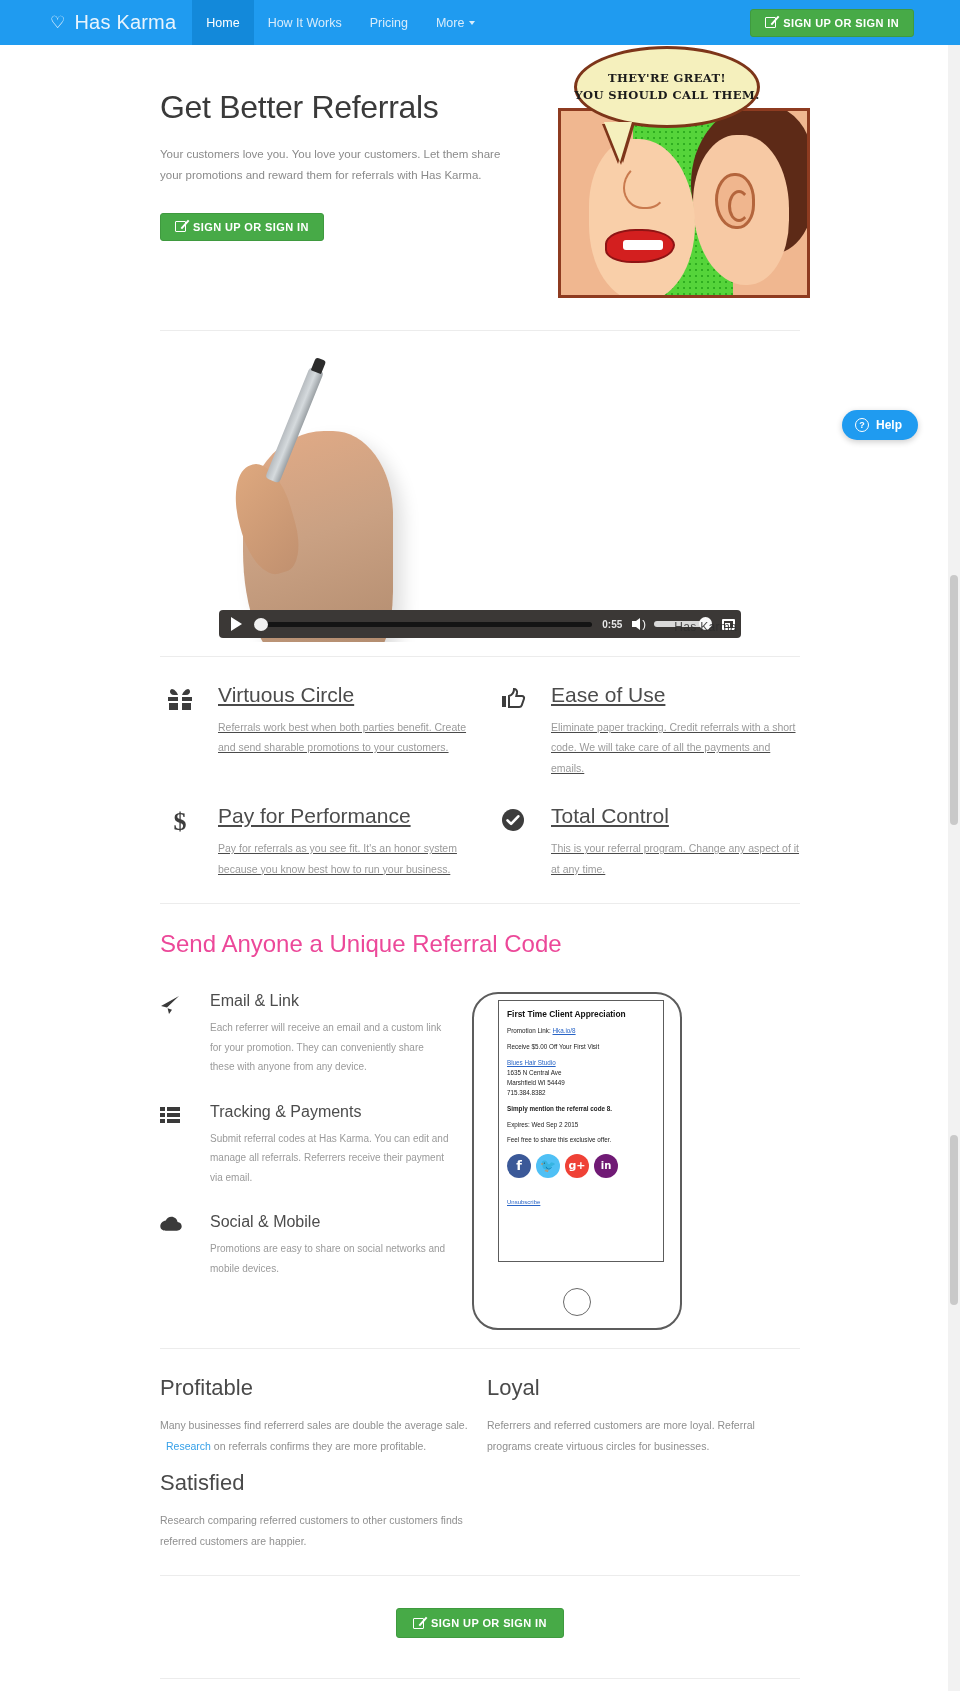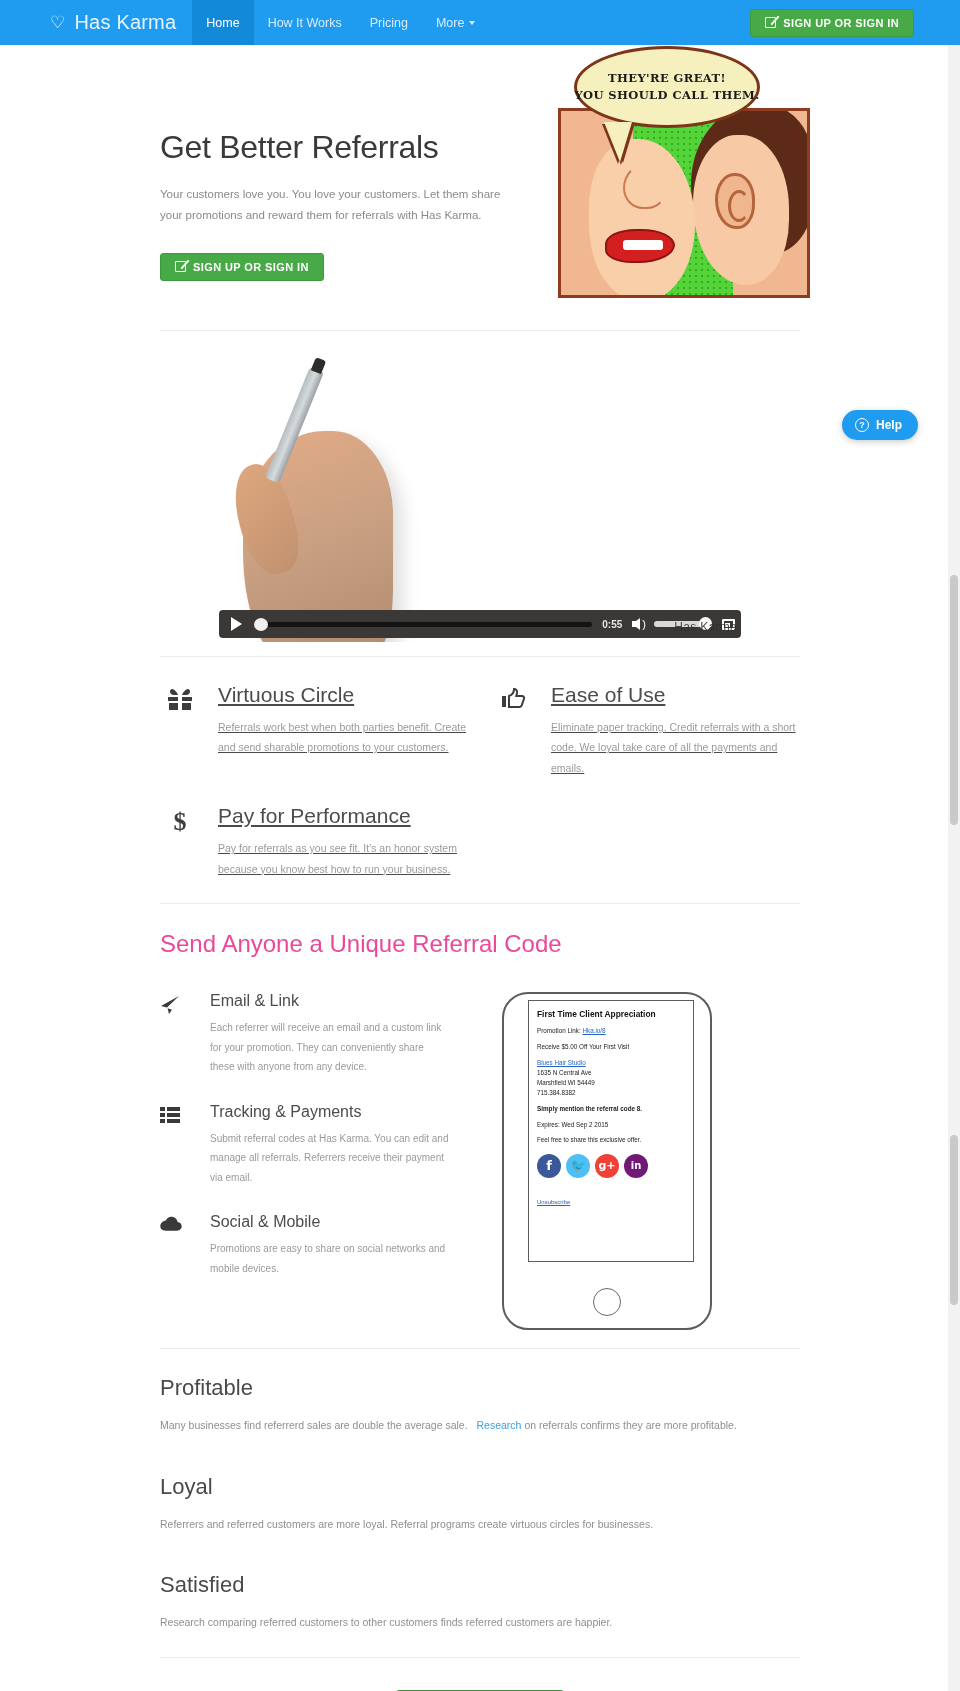--- a/index.html
+++ b/index.html
@@ -85,21 +85,21 @@
   
   .page { width:960px; }
   .container {
     width:640px;
     margin:0 auto;
     position:relative;
   }
 
   
   .hero { padding-top:44px; position:relative; height:285px; }
-  .hero-left { width:380px;margin-top:40px; }
+  .hero-left { width:380px; }
   h1.hero-title {
     font-size:32px;
     font-weight:400;
     color:#3a3a3a;
     margin:0 0 18px 0;
     letter-spacing:-.3px;
   }
   .hero-sub {
     font-size:11.5px;
     line-height:1.85;
@@ -375,21 +375,21 @@
   }
 
   
   .refsec { padding:26px 0 18px 0; }
   h2.sec-title {
     font-size:24px;
     font-weight:400;
     color:#ec4899;
     margin:0 0 34px 0;
   }
-  .ref-wrap { display:flex; gap:38px; }
+  .ref-wrap { display:flex; gap:8px; }
   .ref-left { width:290px; }
   .ref-item { display:flex; gap:18px; margin-bottom:26px; }
   .ref-ico {
     width:32px; min-width:32px;
     color:#3a3a3a; font-size:17px;
     padding-top:3px;
   }
   .ref-title {
     font-size:16px; font-weight:400;
     color:#4c4c4c; margin:0 0 8px 0;
@@ -453,22 +453,22 @@
   .soc.gp { background:#ef4136; font-size:11px; }
   .soc.li { background:#701a75; font-size:10px; }
   .em-unsub {
     font-size:6px; color:#2864c6;
     text-decoration:underline; cursor:pointer;
   }
 
   
   .benefits {
     display:grid;
-    grid-template-columns:1fr;
-    gap:38px;
+    grid-template-columns:1fr 1fr;
+    gap:14px;
     padding:26px 0 24px 0;
   }
   .ben-title {
     font-size:22px; font-weight:400;
     color:#4a4a4a; margin:0 0 14px 0;
   }
   .ben-desc {
     font-size:10.5px; line-height:1.95;
     color:#8f8f8f; margin:0;
   }
@@ -645,34 +645,46 @@
 
       <div class="feat">
         <div class="feat-ico">
           <svg width="26" height="24" viewBox="0 0 26 24" fill="none" stroke="#3d3d3d" stroke-width="2">
             <rect x="2" y="9" width="4" height="11" fill="#3d3d3d" stroke="none"></rect>
             <path d="M9 20V9c3-1 5-4 5-7 2 0 3.5 1.5 3 4l-.7 3H22c1.5 0 2.5 1.3 2 2.8l-2.3 6.5c-.4 1.1-1.4 1.7-2.5 1.7H9z"></path>
           </svg>
         </div>
         <div class="feat-body">
           <h3 class="feat-title">Ease of Use</h3>
-          <p class="feat-desc">Eliminate paper tracking. Credit referrals with a short code. We loyal take care of all the payments and emails.</p>
+          <p class="feat-desc">Eliminate paper tracking. Credit referrals with a short code. We will take care of all the payments and emails.</p>
         </div>
       </div>
 
       <div class="feat">
         <div class="feat-ico">
           <span style="font-size:26px;font-weight:bold;font-family:'Liberation Serif',serif;">$</span>
         </div>
         <div class="feat-body">
           <h3 class="feat-title">Pay for Performance</h3>
           <p class="feat-desc">Pay for referrals as you see fit. It's an honor system because you know best how to run your business.</p>
         </div>
       </div>
 
+      <div class="feat">
+        <div class="feat-ico">
+          <svg width="24" height="24" viewBox="0 0 24 24">
+            <circle cx="12" cy="12" r="11" fill="#3d3d3d"></circle>
+            <path d="M6.5 12.3l3.6 3.6 7.2-7.6" stroke="#fff" stroke-width="2.6" fill="none" stroke-linecap="round" stroke-linejoin="round"></path>
+          </svg>
+        </div>
+        <div class="feat-body">
+          <h3 class="feat-title">Total Control</h3>
+          <p class="feat-desc">This is your referral program. Change any aspect of it at any time.</p>
+        </div>
+      </div>
 
     </div>
   </div>
 
   <div class="hr"></div>
 
   <div class="container">
     <div class="refsec">
       <h2 class="sec-title">Send Anyone a Unique Referral Code</h2>
 

